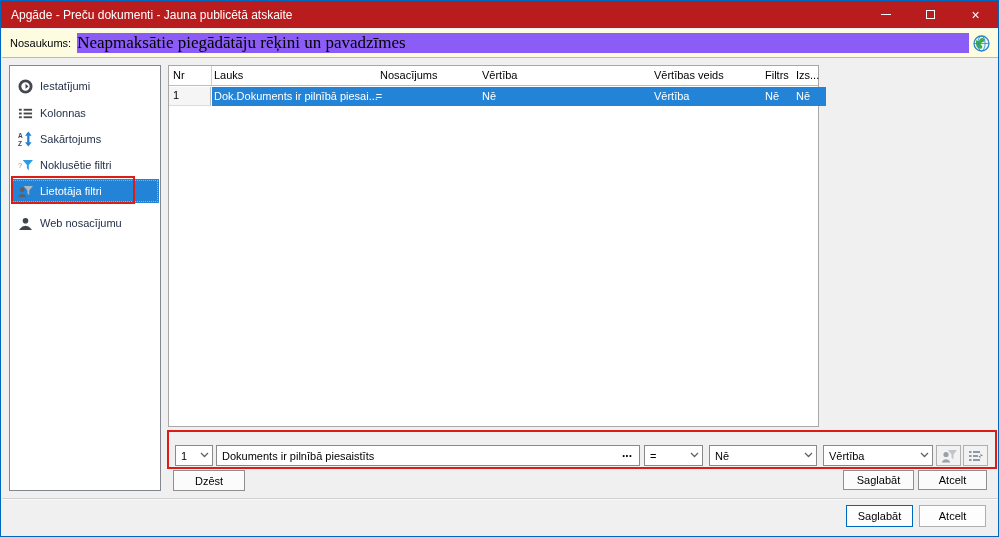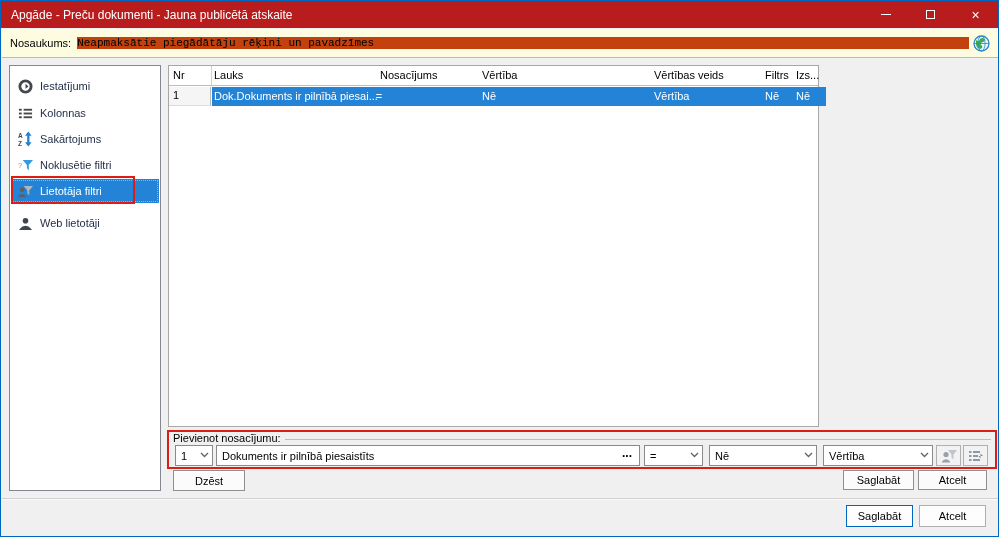--- a/index.html
+++ b/index.html
@@ -12,21 +12,21 @@
   .titlebar .title { color:#fff; font-size:12px; padding-left:10px; }
   .win-controls { margin-left:auto; display:flex; height:100%; }
   .win-btn { width:45px; height:100%; display:flex; align-items:center; justify-content:center; color:#fff; cursor:default; }
   .glyph-min { width:10px; height:0; border-top:1px solid #fff; display:block; }
   .glyph-max { width:9px; height:9px; border:1px solid #fff; display:block; }
   .glyph-close { font-size:14px; line-height:1; color:#fff; }
 
   
   .name-bar { position:absolute; left:1px; top:28px; width:997px; height:29px; background:#fdfce1; border-bottom:1px solid #b9b9b9; display:flex; align-items:center; }
   .name-bar .lbl { font-size:11px; color:#000; padding:0 6px 0 8px; }
-  .name-input { flex:1; font-size:11px; color:#000; background:#c2410c; border:none; outline:none; font-family:Liberation Mono, monospace; }
+  .name-input { flex:1; font-size:17px; color:#000; background:#8b5cf6; border:none; outline:none; font-family:Liberation Serif, serif; }
   .globe-btn { width:24px; height:22px; display:flex; align-items:center; justify-content:center; margin-right:6px; }
 
   
   .sidebar { position:absolute; left:8px; top:64px; width:152px; height:426px; background:#fff; border:1px solid #828790; }
   .side-item { position:absolute; left:1px; width:148px; height:24px; display:flex; align-items:center; font-size:11px; color:#1e2b43; cursor:default; }
   .side-item .ic { width:16px; height:16px; margin:0 7px 0 6px; flex:0 0 auto; display:flex; align-items:center; justify-content:center; }
   .side-item.indent { }
   .side-item.selected { background:#2383d6; color:#fff; outline:1px dotted #7db9e8; outline-offset:-2px; }
   .red-box-side { position:absolute; left:1px; top:110px; width:124px; height:28px; border:2px solid #dd1d15; pointer-events:none; z-index:5; }
 
@@ -151,21 +151,21 @@
       <span>Lietotāja filtri</span>
     </div>
     <div class="red-box-side"></div>
     <div class="side-item" style="top:145px">
       <span class="ic">
         <svg width="15" height="15" viewBox="0 0 16 16">
           <circle cx="8" cy="5" r="3" fill="#3f454d"></circle>
           <path d="M1.5 14 q6.5 -7 13 0 v1 h-13z" fill="#3f454d"></path>
         </svg>
       </span>
-      <span>Web lietotāji</span>
+      <span>Web nosacījumu</span>
     </div>
   </div>
 
   <div class="grid-panel">
     <div class="thead">
       <span class="th" style="left:4px">Nr</span>
       <span class="th" style="left:45px">Lauks</span>
       <span class="th" style="left:211px">Nosacījums</span>
       <span class="th" style="left:313px">Vērtība</span>
       <span class="th" style="left:485px">Vērtības veids</span>
@@ -179,24 +179,20 @@
       <span class="cellv" style="left:45px">Dok.Dokuments ir pilnībā piesai...</span>
       <span class="cellv" style="left:195px; width:30px; text-align:center">=</span>
       <span class="cellv" style="left:313px">Nē</span>
       <span class="cellv" style="left:485px">Vērtība</span>
       <span class="cellv" style="left:596px">Nē</span>
       <span class="cellv" style="left:627px">Nē</span>
     </div>
   </div>
 
   <div class="red-group">
-    <div class="legend-row">
-      <span class="legend">Pievienot nosacījumu:</span>
-      <span class="gline"></span>
-    </div>
 
     <div class="ctrl combo" style="left:6px; width:38px">
       <span>1</span>
       <svg class="chev" width="9" height="6" viewBox="0 0 9 6">
           <polyline points="1,1 4.5,4.5 8,1" fill="none" stroke="#5f6368" stroke-width="1.3"></polyline>
         </svg>
     </div>
 
     <div class="ctrl field" style="left:47px; width:424px">
       <span>Dokuments ir pilnībā piesaistīts</span>

